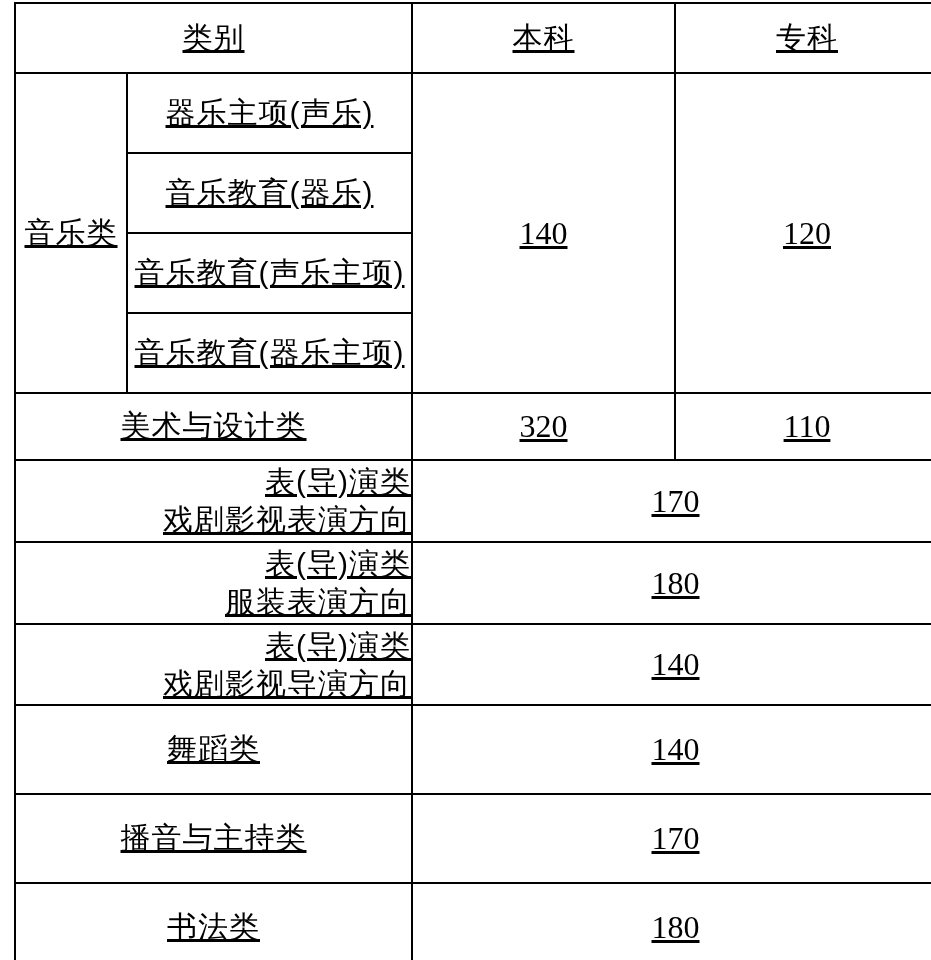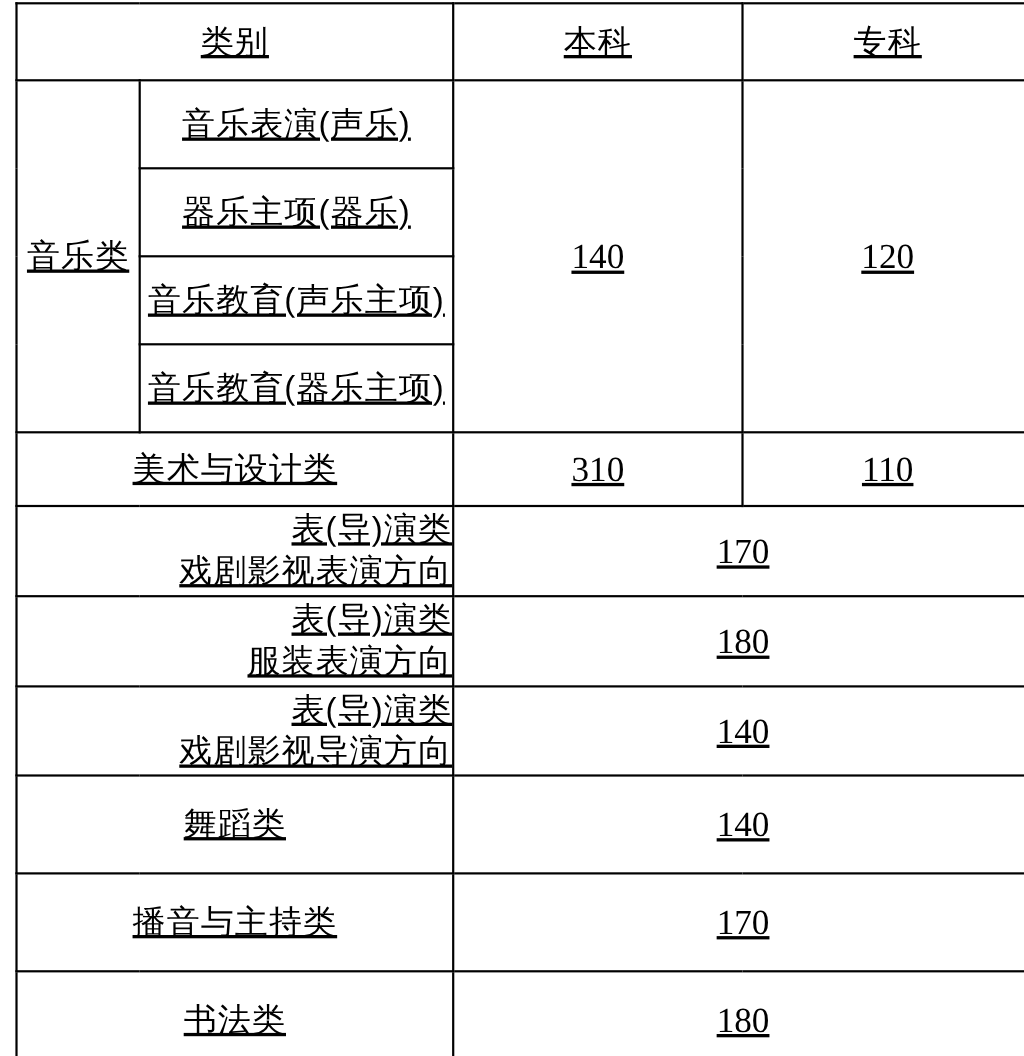--- a/index.html
+++ b/index.html
@@ -62,37 +62,37 @@
 
   <tbody>
       <tr class="r-header">
     <td colspan="2" class="zh">类别</td>
     <td class="zh">本科</td>
     <td class="zh">专科</td>
   </tr>
 
   <tr class="r-sub">
     <td rowspan="4" class="zh">音乐类</td>
-    <td class="zh">音乐表演(声乐)</td>
+    <td class="zh">器乐主项(声乐)</td>
     <td rowspan="4" class="num">140</td>
     <td rowspan="4" class="num">120</td>
   </tr>
   <tr class="r-sub">
-    <td class="zh">器乐主项(器乐)</td>
+    <td class="zh">音乐教育(器乐)</td>
   </tr>
   <tr class="r-sub">
     <td class="zh">音乐教育(声乐主项)</td>
   </tr>
   <tr class="r-sub">
     <td class="zh">音乐教育(器乐主项)</td>
   </tr>
 
   <tr class="r-art">
     <td colspan="2" class="zh">美术与设计类</td>
-    <td class="num">310</td>
+    <td class="num">320</td>
     <td class="num">110</td>
   </tr>
 
   <tr class="r-merged-a">
     <td colspan="2">
       <span class="zh line">表(导)演类</span>
       <span class="zh line">戏剧影视表演方向</span>
     </td>
     <td colspan="2" class="num">170</td>
   </tr>

